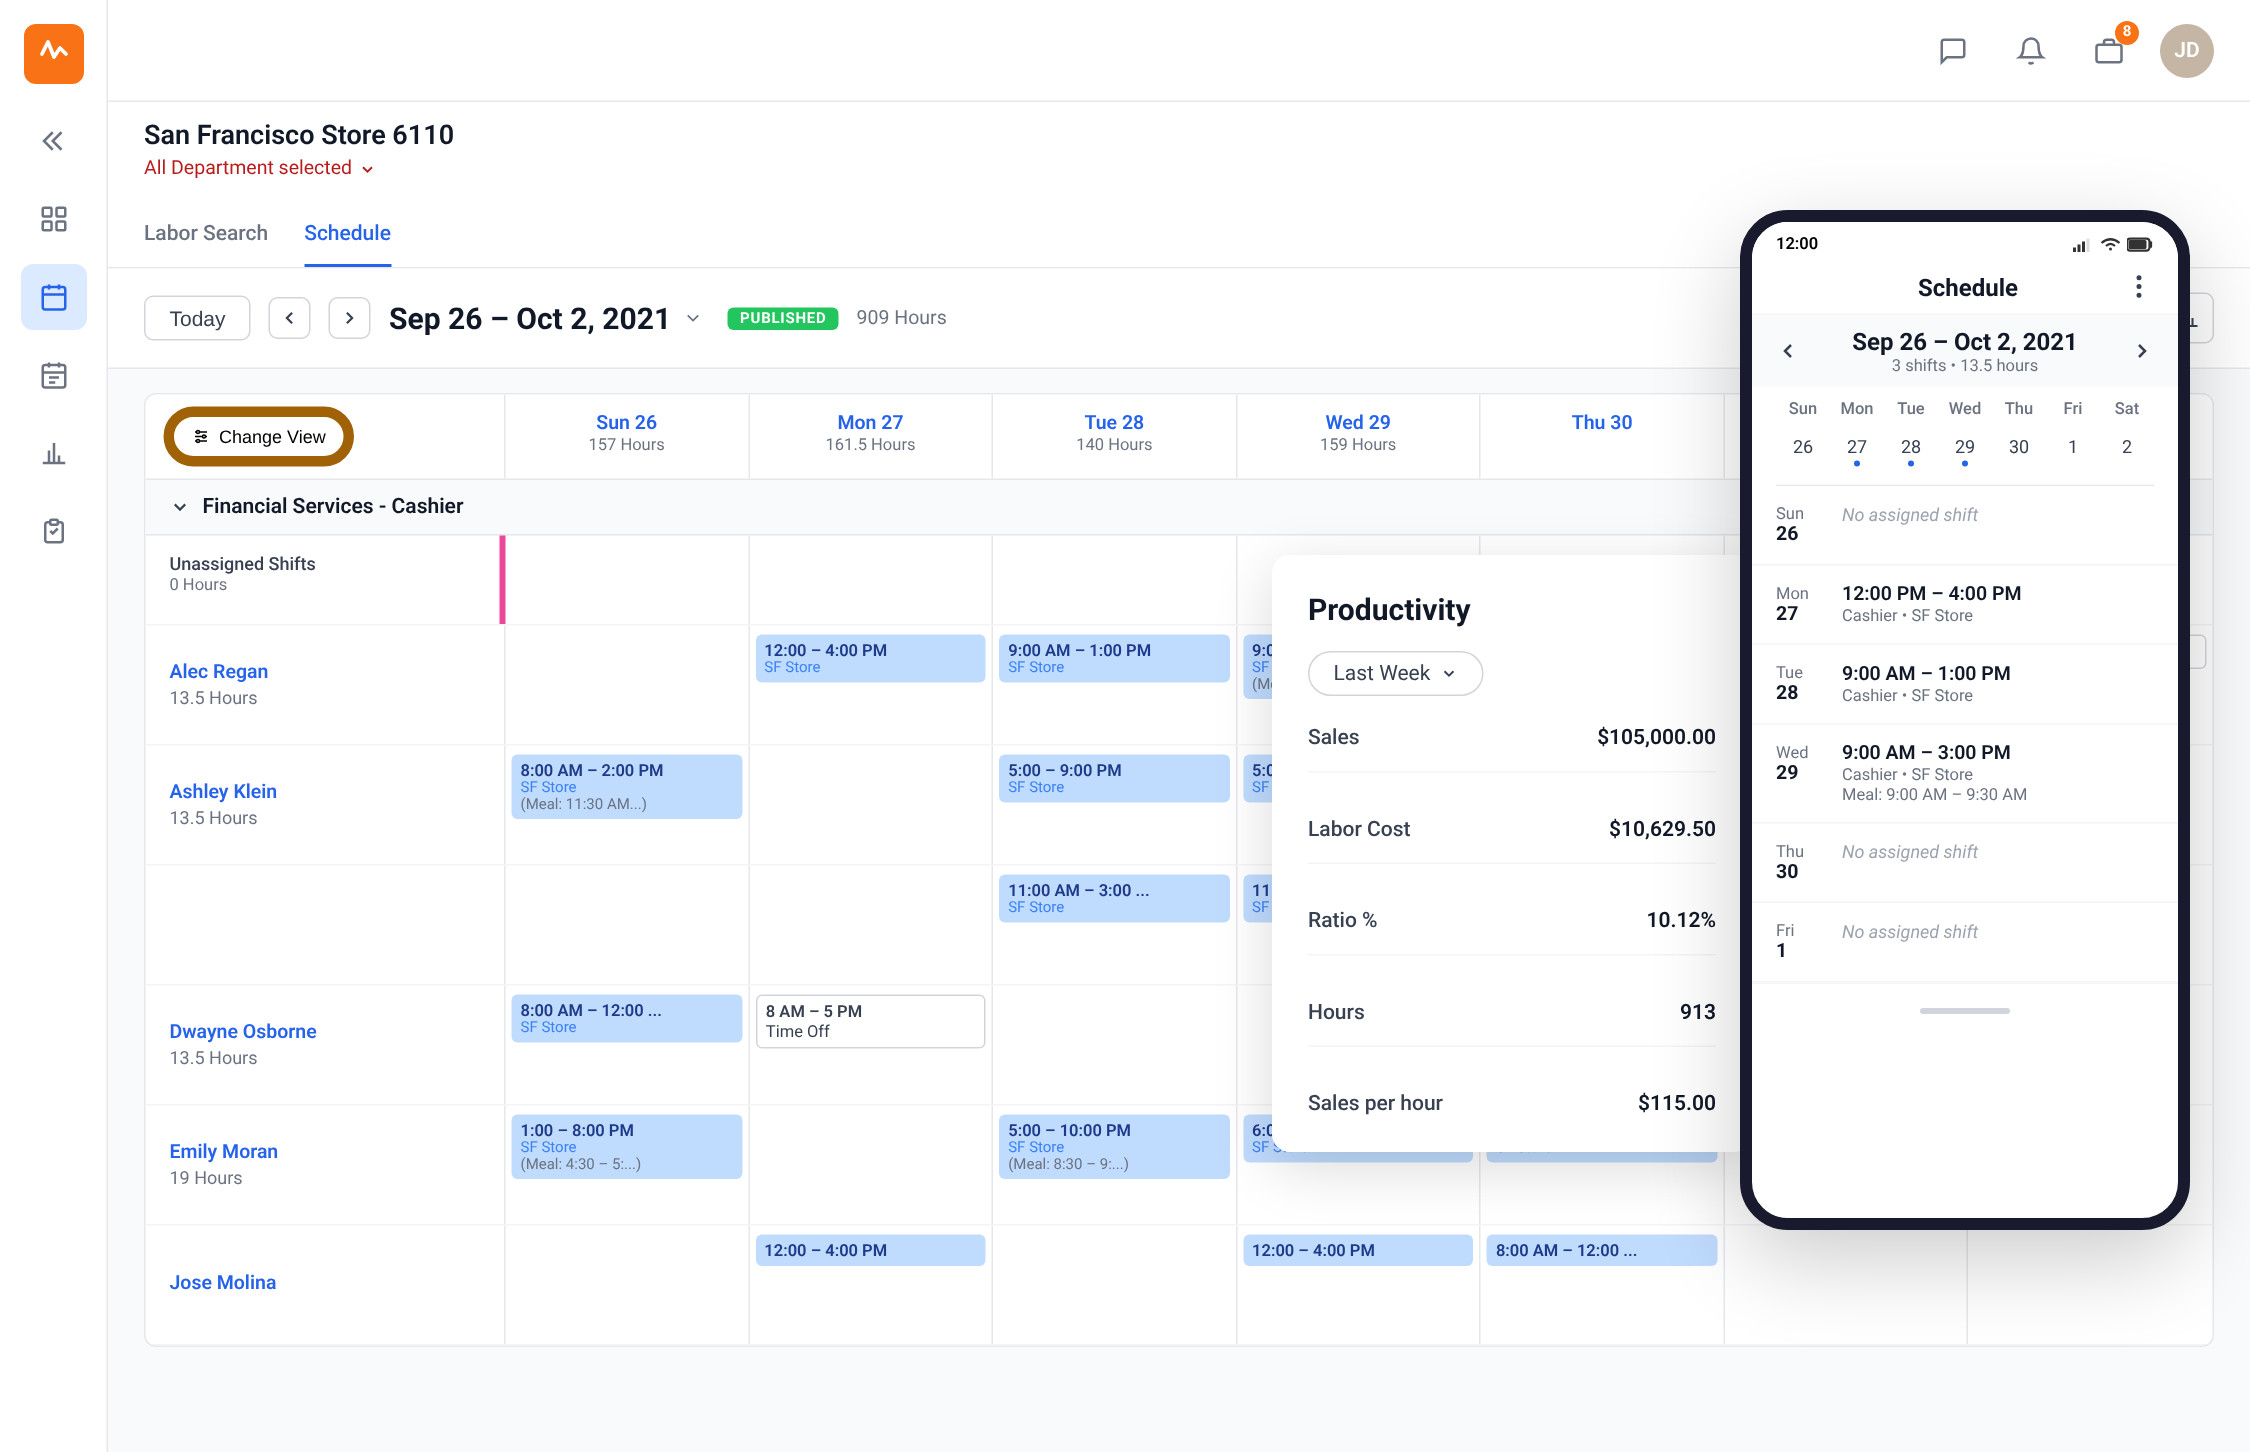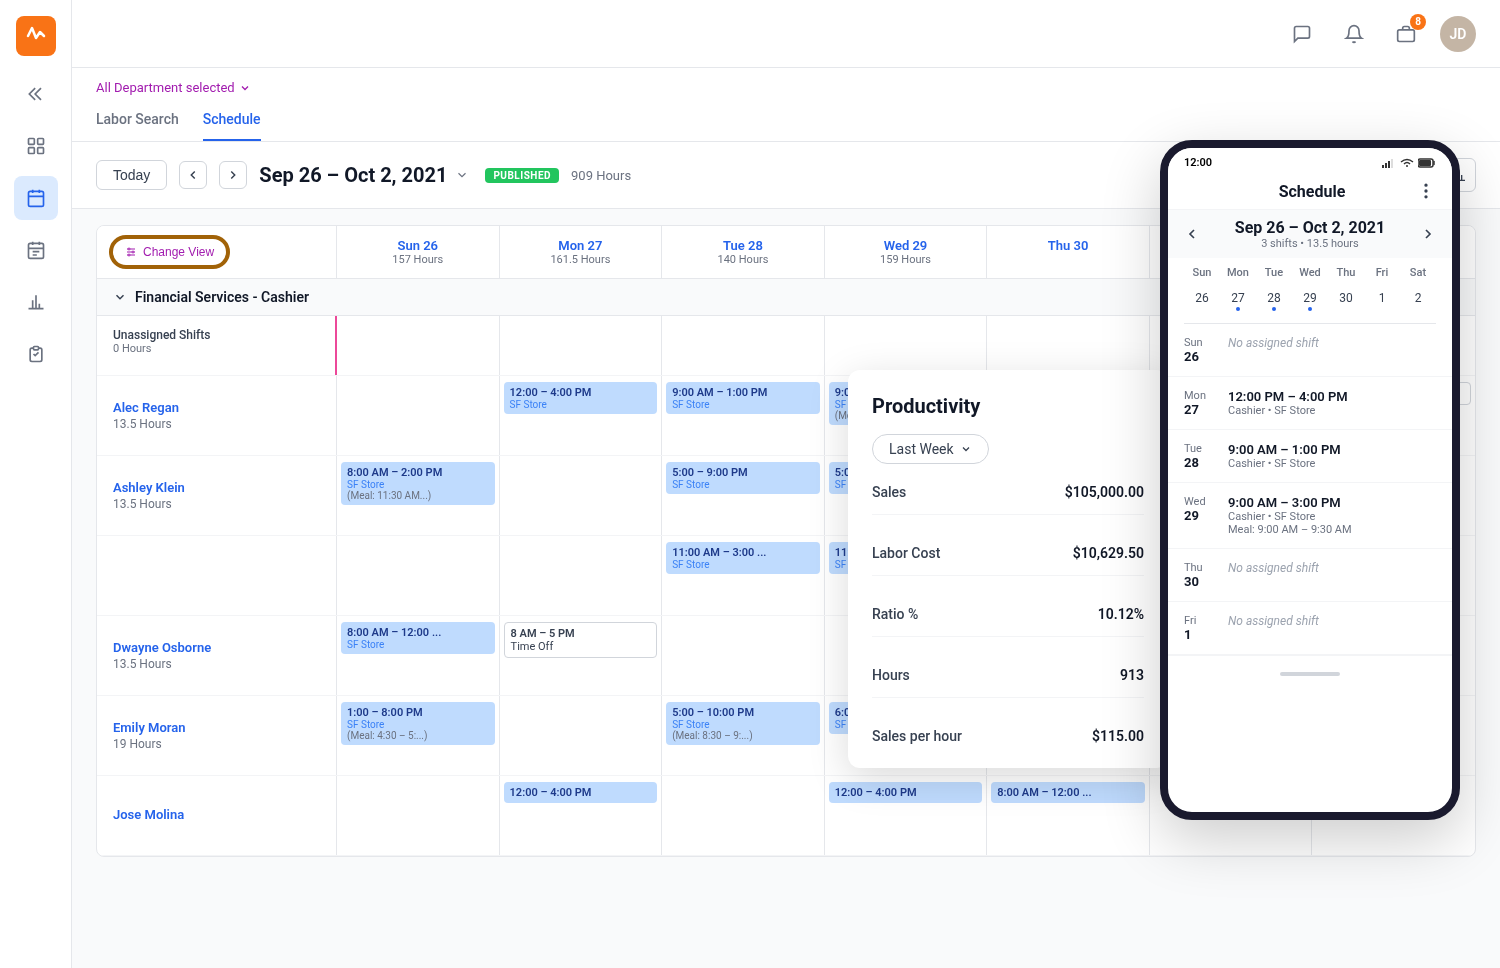--- a/index.html
+++ b/index.html
@@ -146,23 +146,23 @@
       font-size: 18px;
       font-weight: 600;
       color: #111827;
       margin-bottom: 4px;
     }
     .store-filter {
       display: flex;
       align-items: center;
       gap: 4px;
       font-size: 13px;
-      color: #a21caf;
-      cursor: pointer;
-      margin-bottom: 8px;
+      color: #b91c1c;
+      cursor: pointer;
+      margin-bottom: 20px;
     }
     .tabs {
       display: flex;
       gap: 24px;
     }
     .tab {
       padding: 8px 0 12px 0;
       font-size: 14px;
       font-weight: 500;
       color: #6b7280;
@@ -312,26 +312,26 @@
       display: flex;
       align-items: center;
       justify-content: flex-start;
       padding: 8px 12px;
     }
     .change-view-btn {
       display: flex;
       align-items: center;
       gap: 6px;
       padding: 6px 12px;
-      border: 4px solid #a16207;
+      border: 7px solid #a16207;
       border-radius: 20px;
       background: #fff;
       font-size: 12px;
       cursor: pointer;
-      color: #a21caf;
+      color: #000000;
     }
     .day-header-name { color: #2563eb; font-size: 13px; font-weight: 600; }
     .day-header-hours { color: #6b7280; font-size: 11px; font-weight: 400; }
 
     
     .employee-row {
       display: grid;
       grid-template-columns: 240px 1fr 1fr 1fr 1fr 1fr 1fr 1fr;
       border-bottom: 1px solid #f3f4f6;
       min-height: 80px;
@@ -388,21 +388,21 @@
       font-size: 11px;
     }
     .unassigned-row {
       display: grid;
       grid-template-columns: 240px 1fr 1fr 1fr 1fr 1fr 1fr 1fr;
       border-bottom: 1px solid #f3f4f6;
       min-height: 60px;
     }
     .unassigned-info {
       padding: 12px 16px;
-      border-right: 2px solid #ec4899;
+      border-right: 4px solid #ec4899;
     }
     .unassigned-label {
       font-size: 12px;
       color: #374151;
       font-weight: 500;
     }
     .unassigned-hours {
       font-size: 11px;
       color: #6b7280;
     }
@@ -651,20 +651,21 @@
             <rect x="2" y="7" width="20" height="14" rx="2"></rect>
               <path d="M16 7V5a2 2 0 0 0-2-2h-4a2 2 0 0 0-2 2v2"></path>
           </svg>
           <div class="badge">8</div>
         </div>
         <div class="avatar" style="background: #c4b5a5; display:flex; align-items:center; justify-content:center; font-size:14px; color:#fff; font-weight:600;">JD</div>
       </div>
     </div>
 
     <div class="store-header">
+      <div class="store-title">San Francisco Store 6110</div>
       <div class="store-filter">
         <span>All Department selected</span>
         <svg width="12" height="12" viewBox="0 0 24 24" fill="none" stroke="currentColor" stroke-width="2.5">
           <path d="M6 9l6 6 6-6"></path>
         </svg>
       </div>
       <div class="tabs">
         <div class="tab">Labor Search</div>
         <div class="tab active">Schedule</div>
       </div>

